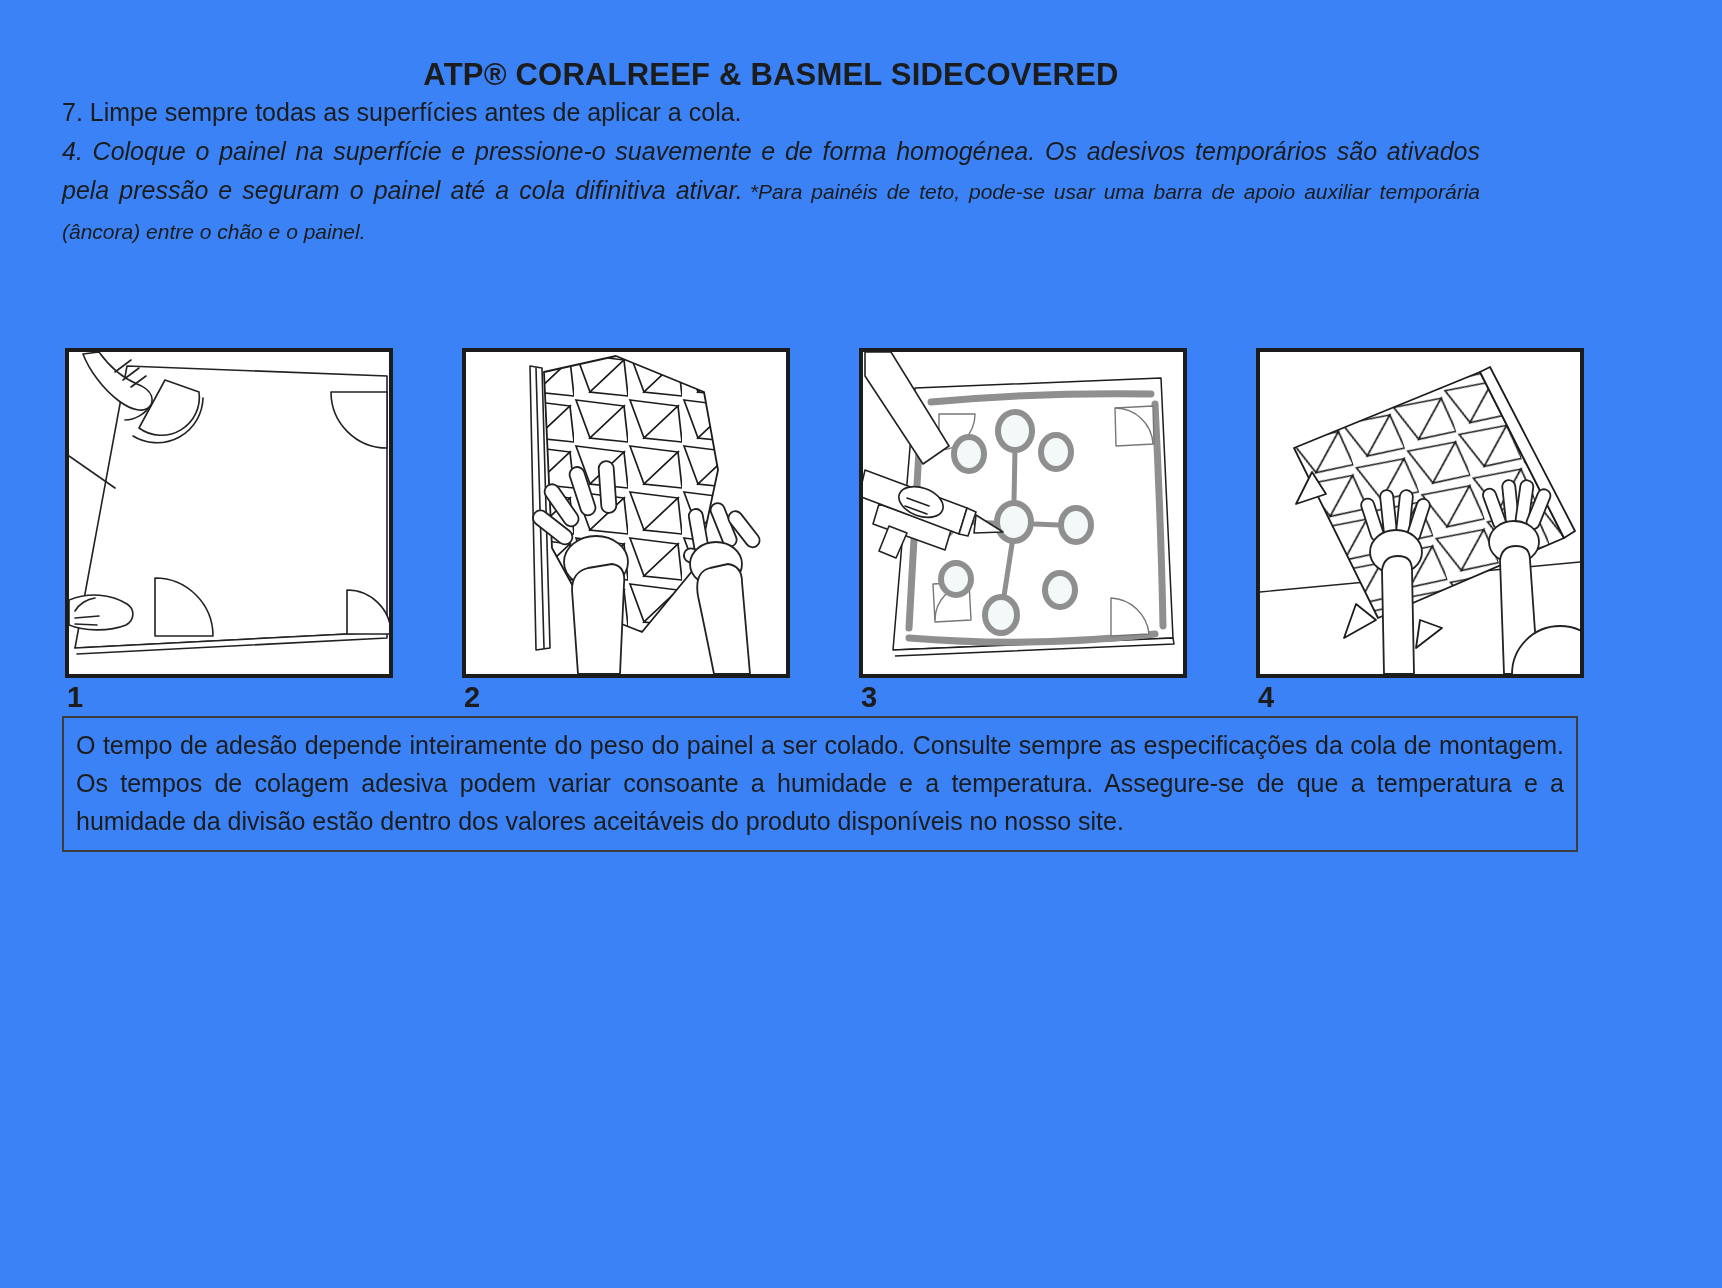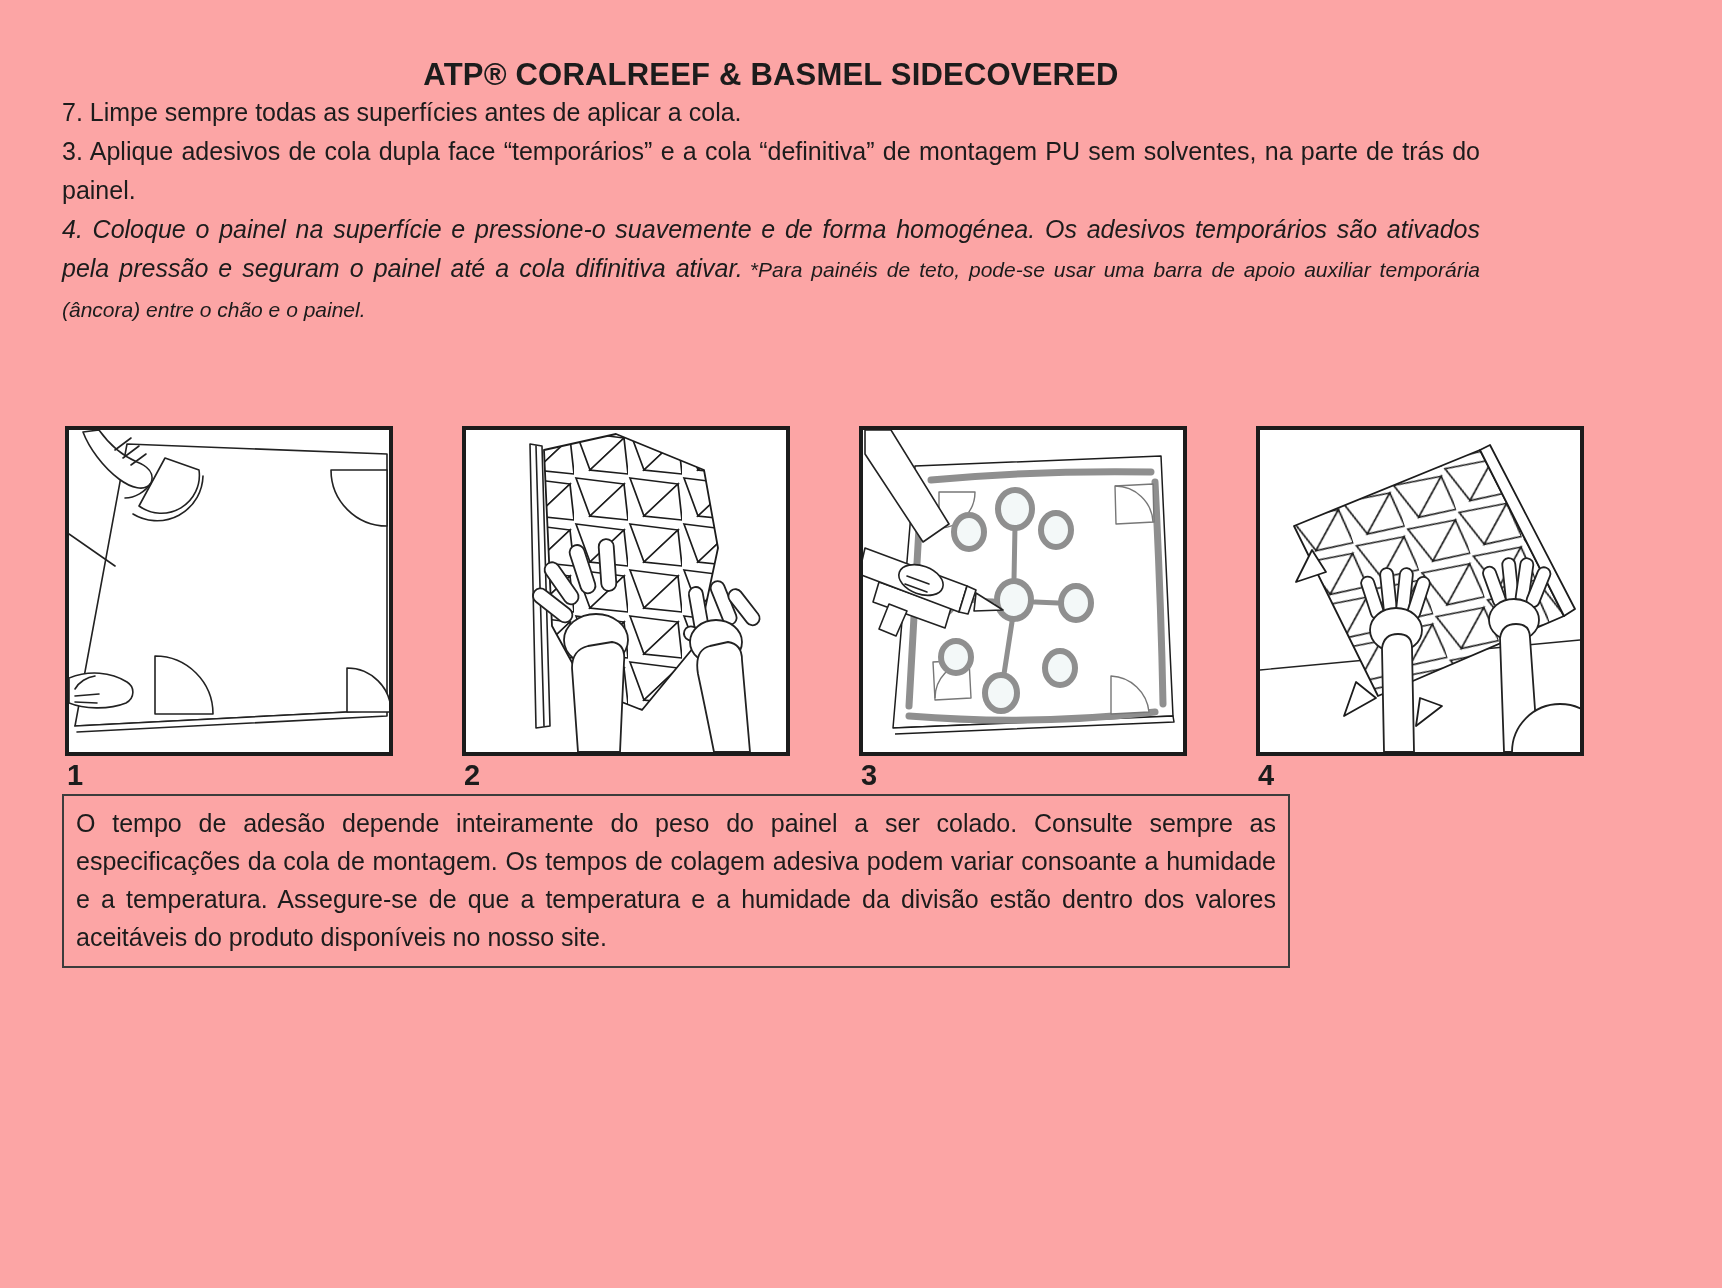--- a/index.html
+++ b/index.html
@@ -1,20 +1,20 @@
 <!DOCTYPE html>
 <html><head>
 <meta charset="utf-8">
 <style>
   html,body{margin:0;padding:0;}
   body{
     width:1722px;height:1288px;background:#ffffff;
     font-family:"Liberation Sans",sans-serif;color:#1c1c1c;
   }
-  .page{position:relative;width:1722px;height:1288px;overflow:hidden;background:#fca5a5;}
+  .page{position:relative;width:1722px;height:1288px;overflow:hidden;background:#3b82f6;}
 
   .title{
     margin:56px 242px 0 62px;text-align:center;
     font-size:31px;font-weight:600;letter-spacing:.2px;line-height:37px;
   }
 
   .instructions{margin:0 242px 0 62px;font-size:25px;line-height:39px;}
   .instructions p{margin:0;}
   .i1{margin-top:60px;}
   .i2{margin-top:39px;}
@@ -29,36 +29,35 @@
     border:4px solid #1c1c1c;background:#fff;
   }
   .figbox svg{display:block;width:320px;height:322px;}
   .fignum{font-size:29px;font-weight:600;line-height:34px;margin-top:2px;margin-left:2px;}
 
   .aviso{
     margin:60px 0 0 75px;font-size:37px;font-weight:700;
     line-height:42px;letter-spacing:.5px;
   }
   .warnbox{
-    box-sizing:border-box;margin:2px 0 0 62px;width:1228px;
+    box-sizing:border-box;margin:2px 0 0 62px;width:1516px;
     border:2px solid #3c3c3c;padding:8px 12px 10px 12px;
     font-size:25px;line-height:38px;text-align:justify;
   }
   .warnbox p{margin:0;}
 </style>
 </head>
 <body>
 
 <div class="page">
 
   <div class="title">ATP® CORALREEF &amp; BASMEL SIDECOVERED</div>
 
   <div class="instructions">
     <p class="i1">7. Limpe sempre todas as superfícies antes de aplicar a cola.</p>
-    <p class="i3">3. Aplique adesivos de cola dupla face “temporários” e a cola “definitiva” de montagem PU sem solventes, na parte de trás do painel.</p>
     <p class="i4"><span>4. Coloque o painel na superfície e pressione-o suavemente e de forma homogénea. Os adesivos temporários são ativados pela pressão e seguram o painel até a cola difinitiva ativar.</span><span class="note">*Para painéis de teto, pode-se usar uma barra de apoio auxiliar temporária (âncora) entre o chão e o painel.</span></p>
   </div>
 
   <div class="figures">
 
     <div class="figure">
       <div class="figbox">
         <svg viewBox="0 0 320 322">
           <g fill="none" stroke="#222" stroke-width="1.6" stroke-linecap="round" stroke-linejoin="round">
             <polygon points="58,14 318,24 318,280 6,296" fill="#fff"></polygon>

